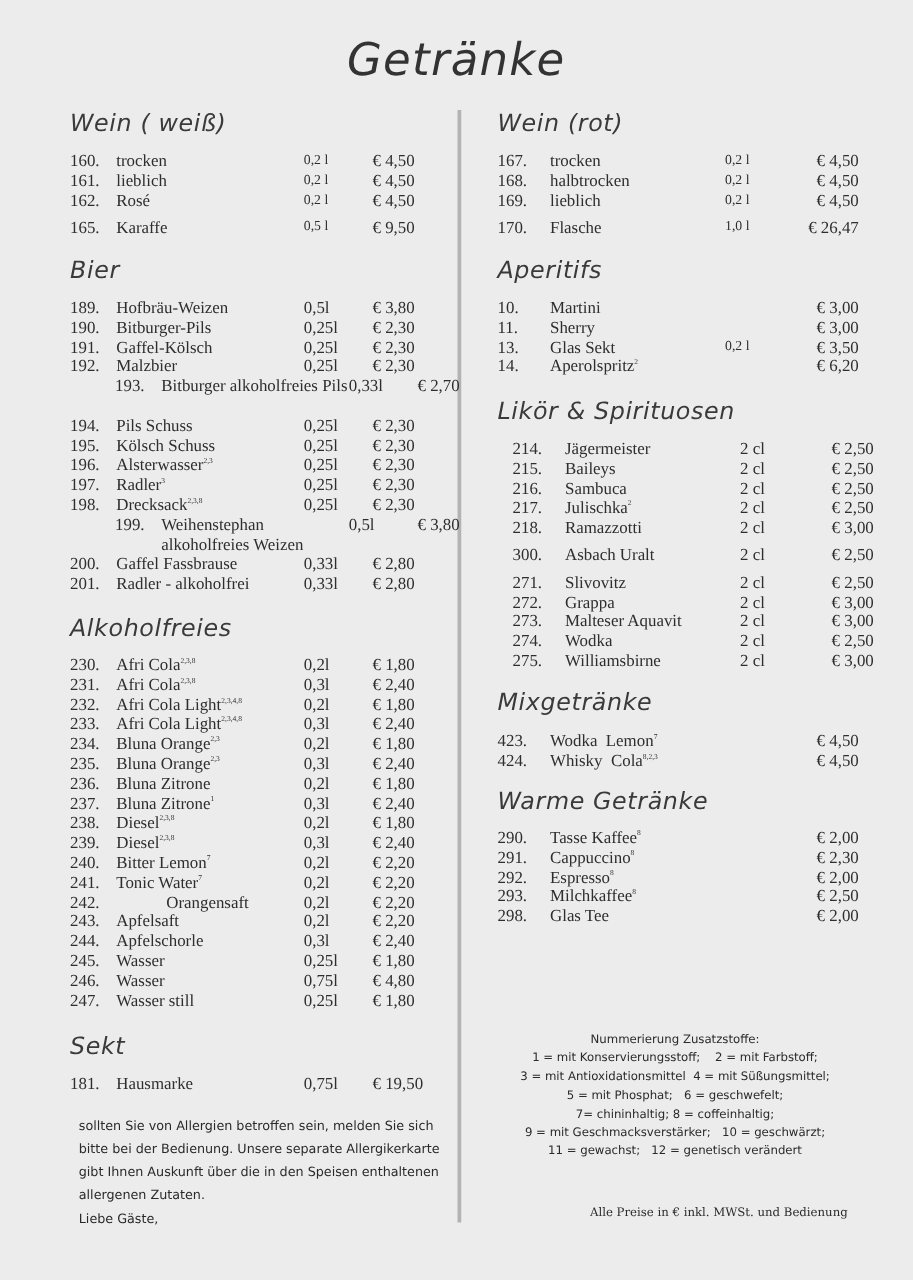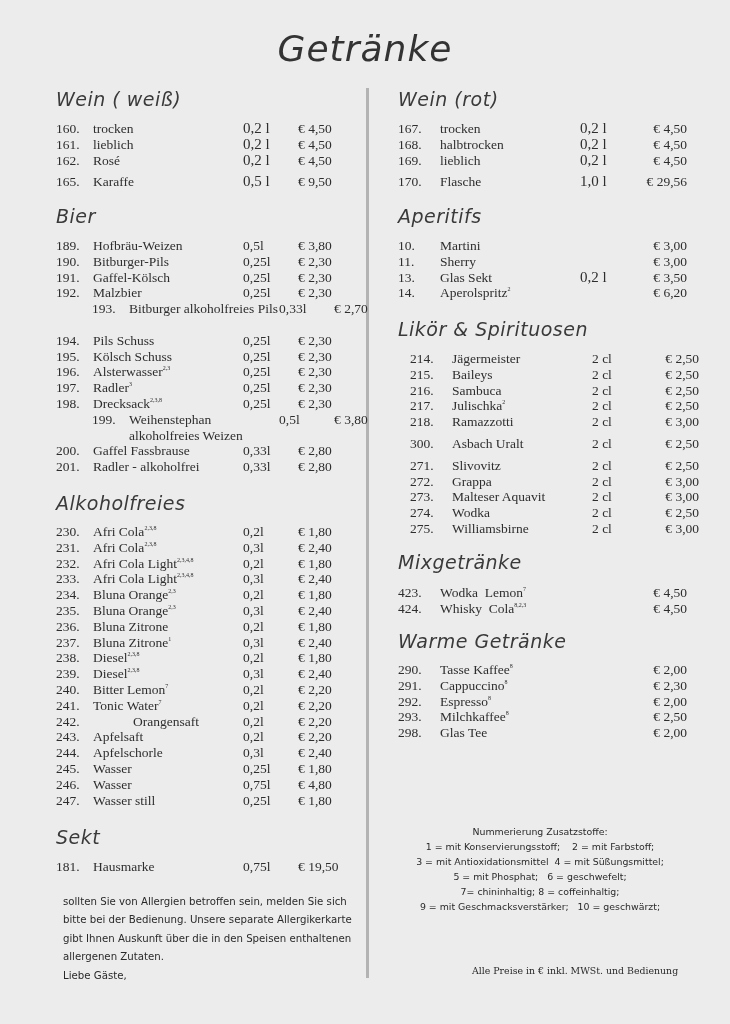--- a/index.html
+++ b/index.html
@@ -23,21 +23,21 @@
   .rows { position: absolute; }
   .row { position: relative; height: 15.8px; font-size: 13.5px; line-height: 15.8px; white-space: nowrap; }
   .row .num { position: absolute; left: 0; }
   .row .name { position: absolute; }
   .row .qty { position: absolute; }
   .row .price { position: absolute; }
   .row sup { font-size: 6px; vertical-align: 6px; line-height: 0; }
   .row.two { height: 31.6px; margin-left: 36px; }
   .row.two .name { white-space: normal; width: 150px; line-height: 15.8px; }
   .gap { height: 6px; }
-  .small-qty { font-size: 15px; }
+  .small-qty { font-size: 11px; }
 
   
   .L .name { left: 37px; }
   .L .qty { left: 187px; }
   .L .price { left: 242px; }
   
   .R .name { left: 42px; }
   .R .qty { left: 182px; }
   .R .price { left: 236px; width: 53px; text-align: right; }
 
@@ -316,21 +316,21 @@
       <span class="num">169.</span>
       <span class="name"><span style="white-space: pre;">lieblich</span></span>
       <span class="qty small-qty">0,2 l</span>
       <span class="price">€ 4,50</span>
     </div>
     <div class="gap"></div>
     <div class="row">
       <span class="num">170.</span>
       <span class="name"><span style="white-space: pre;">Flasche</span></span>
       <span class="qty small-qty">1,0 l</span>
-      <span class="price">€ 29,56</span>
+      <span class="price">€ 26,47</span>
     </div>
   </div>
 
 <div class="section-head" style="left:398px;top:205px;">Aperitifs</div>
 <div class="rows R" style="left:398px;top:238px;width:300px;">
     <div class="row">
       <span class="num">10.</span>
       <span class="name"><span style="white-space: pre;">Martini</span></span>
       <span class="price">€ 3,00</span>
     </div>
@@ -467,15 +467,16 @@
     </div>
   </div>
 
 <div class="additives">
   <div>Nummerierung Zusatzstoffe:</div>
   <div style="white-space:pre">1 = mit Konservierungsstoff;    2 = mit Farbstoff;</div>
   <div style="white-space:pre">3 = mit Antioxidationsmittel  4 = mit Süßungsmittel;</div>
   <div style="white-space:pre">5 = mit Phosphat;   6 = geschwefelt;</div>
   <div style="white-space:pre">7= chininhaltig; 8 = coffeinhaltig;</div>
   <div style="white-space:pre">9 = mit Geschmacksverstärker;   10 = geschwärzt;</div>
+  <div style="white-space:pre">11 = gewachst;   12 = genetisch verändert</div>
 </div>
 
 <div class="footer-note">Alle Preise in € inkl. MWSt. und Bedienung</div>
 
 </body></html>

